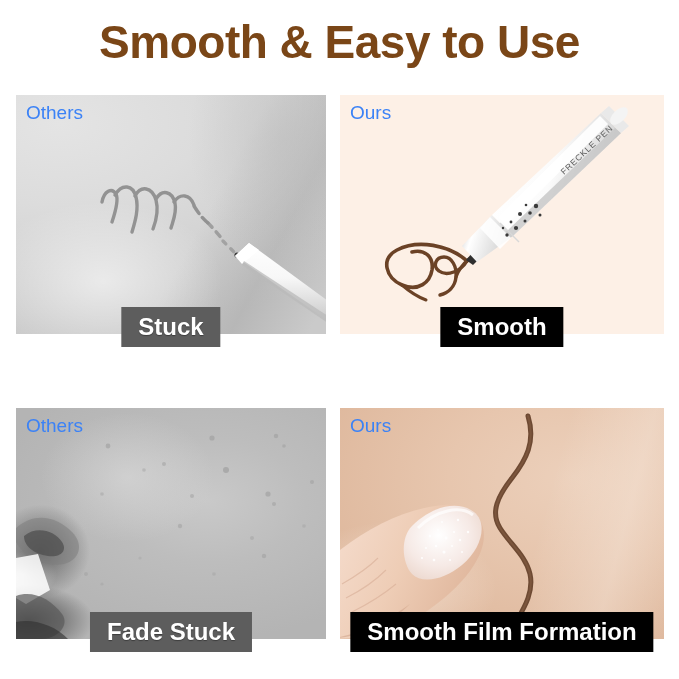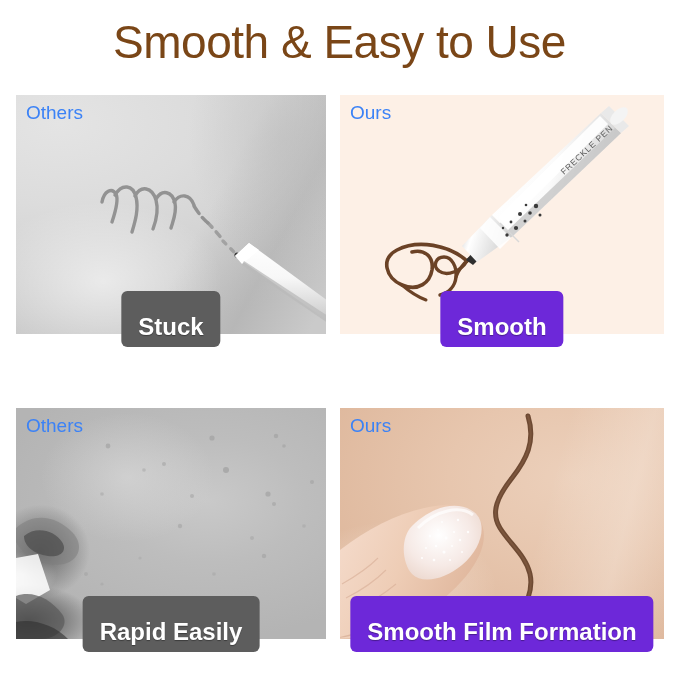--- a/index.html
+++ b/index.html
@@ -16,21 +16,21 @@
   }
 
   
   .page-title {
     position: absolute;
     left: 0;
     top: 14px;
     width: 679px;
     text-align: center;
     font-family: "Liberation Sans", sans-serif;
-    font-weight: normal;
+    font-weight: bold;
     font-size: 46px;
     line-height: 56px;
     letter-spacing: -0.5px;
     color: #7a4617;
     white-space: nowrap;
   }
 
   
   .panel {
     position: absolute;
@@ -49,32 +49,32 @@
     line-height: 24px;
     color: #3b82f6;
     font-family: "Liberation Sans", sans-serif;
     z-index: 6;
   }
   .badge {
     position: absolute;
     bottom: -13px;
     left: 50%;
     transform: translateX(-50%);
-    padding: 22px 17px 6px 17px;
-    border-radius: 6px;
+    padding: 6px 17px 6px 17px;
+    border-radius: 0;
     color: #ffffff;
     font-weight: bold;
     font-size: 24px;
     line-height: 28px;
     white-space: nowrap;
     z-index: 8;
     text-shadow: 0 1px 1px rgba(0,0,0,.35);
   }
   .badge-gray { background: #5d5d5d; }
-  .badge-brown { background: #6d28d9; }
+  .badge-brown { background: #000000; }
 
   
   #panel-others-stuck { left: 16px; top: 95px; width: 310px; height: 239px; }
   .grayskin-1 {
     position: absolute; inset: 0;
     background:
       radial-gradient(120% 90% at 14% 12%, #e4e4e4 0%, #dcdcdc 38%, #d2d2d2 70%, #cacaca 100%),
       linear-gradient(160deg, #e6e6e6 0%, #dadada 55%, #cfcfcf 100%);
   }
   .grayskin-1::after {
@@ -263,21 +263,21 @@
         <circle cx="70" cy="166" r="2.0" opacity=".40"></circle>
         <circle cx="86" cy="176" r="1.6" opacity=".35"></circle>
         <circle cx="198" cy="166" r="1.8" opacity=".35"></circle>
         <circle cx="124" cy="150" r="1.6" opacity=".30"></circle>
         <circle cx="296" cy="74" r="2.0" opacity=".45"></circle>
         <circle cx="288" cy="118" r="1.8" opacity=".35"></circle>
       </g>
     </svg>
   </div>
   <div class="panel-label">Others</div>
-  <div class="badge badge-gray">Rapid Easily</div>
+  <div class="badge badge-gray">Fade Stuck</div>
 </div>
 
 <div class="panel" id="panel-ours-rapid">
   <div class="panel-media">
     <div class="skin-bg"></div>
     <svg class="art" viewBox="0 0 324 231" preserveAspectRatio="none">
       <defs>
         <linearGradient id="fingerG" x1="0" y1="0" x2="1" y2="0.4">
           <stop offset="0%" stop-color="#f6ded0"></stop>
           <stop offset="55%" stop-color="#eecdb6"></stop>

